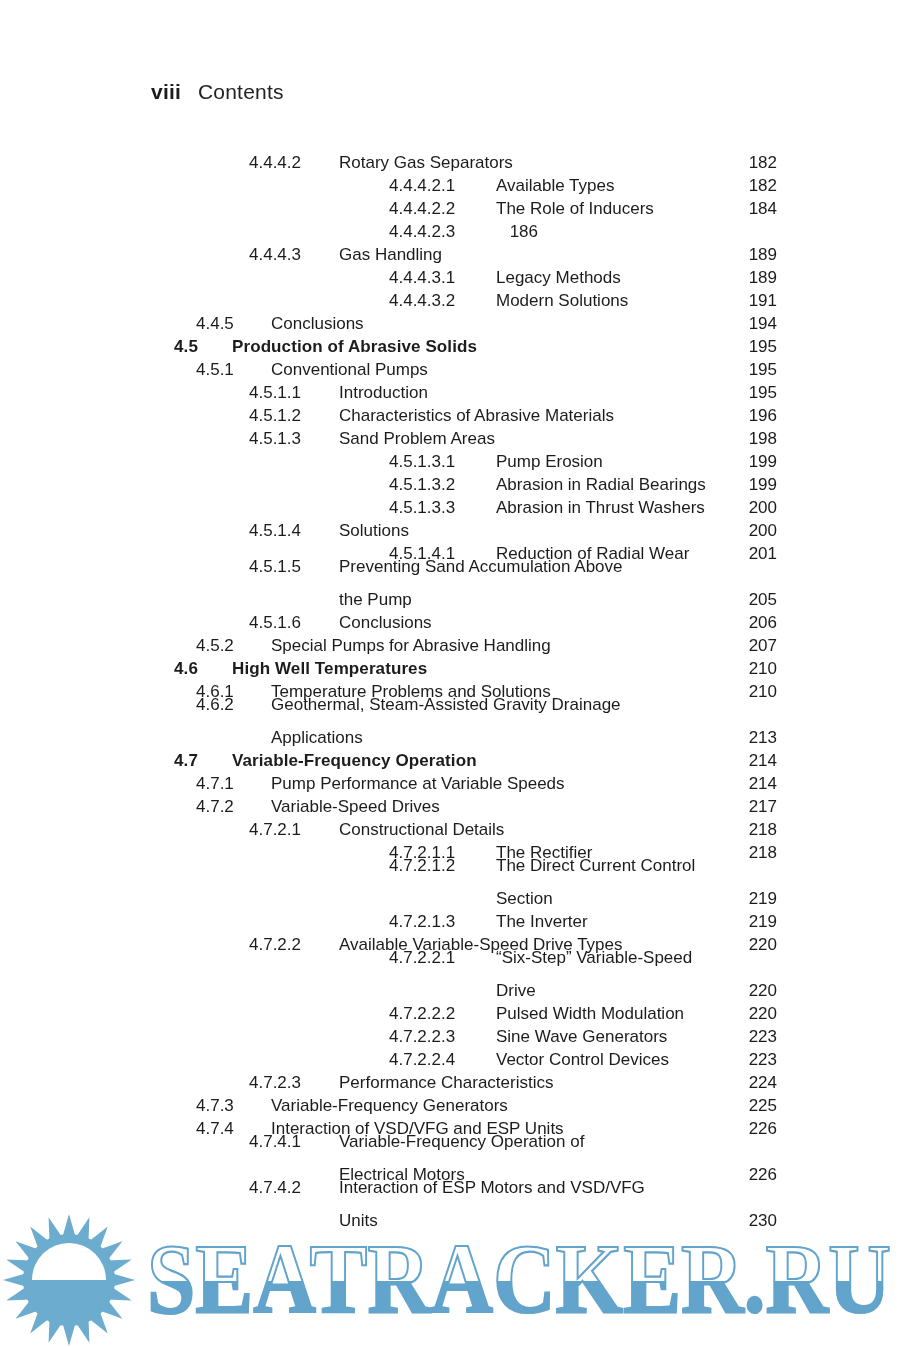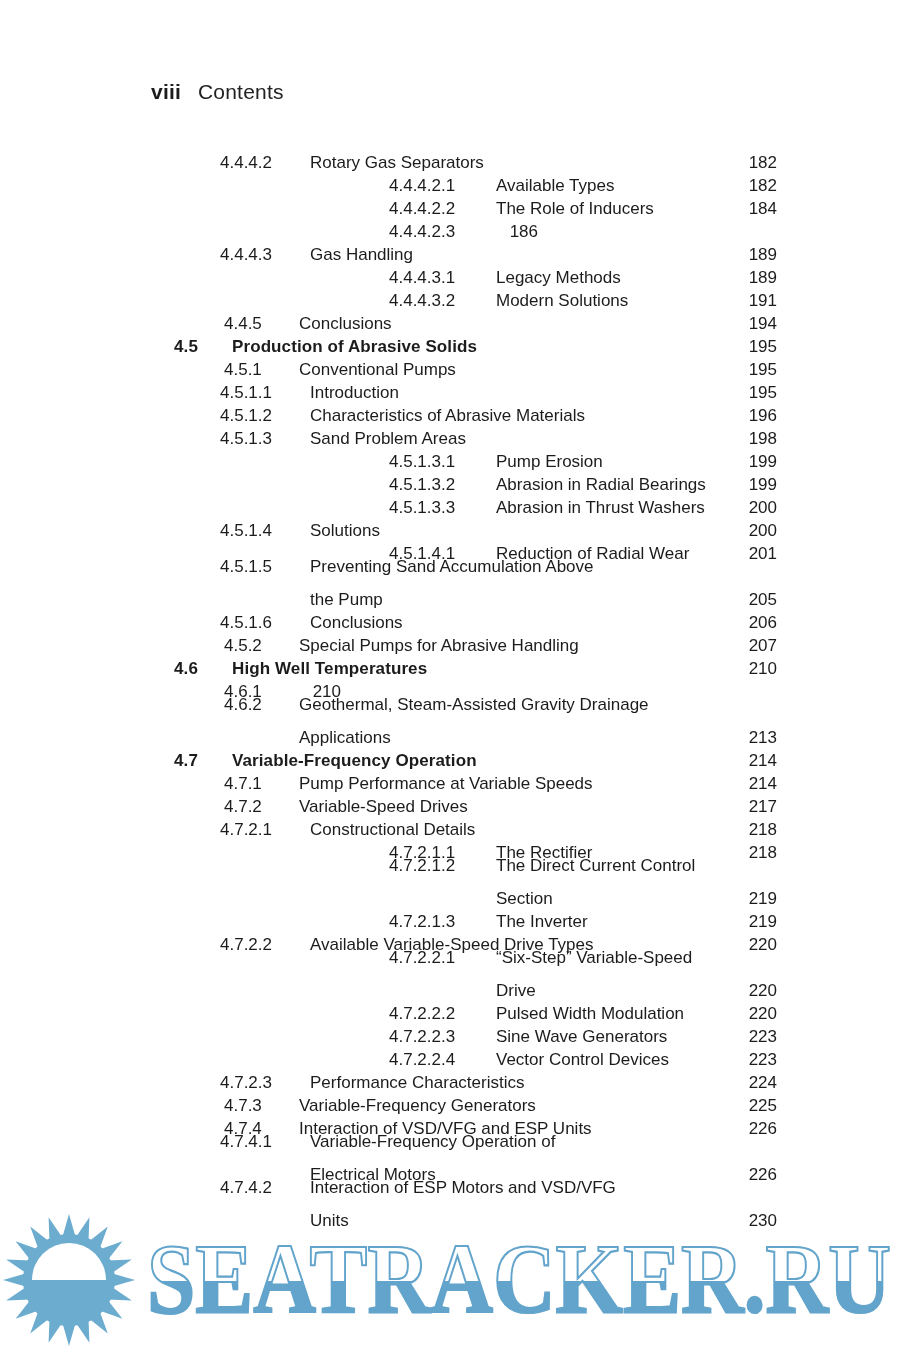--- a/index.html
+++ b/index.html
@@ -39,22 +39,22 @@
     align-items: baseline;
     height: 23px;
     line-height: 23px;
     white-space: nowrap;
   }
   .row .num   { flex: 0 0 auto; }
   .row .label { flex: 1 1 auto; overflow: visible; }
   .row .page  { flex: 0 0 42px; text-align: right; font-weight: normal; margin-top: 10px; }
 
   .lvl1 .num { margin-left: 8px;   width: 58px;  }
-  .lvl2 .num { margin-left: 58px;  width: 75px;  }
-  .lvl3 .num { margin-left: 54px; width: 90px;  }
+  .lvl2 .num { margin-left: 30px;  width: 75px;  }
+  .lvl3 .num { margin-left: 83px; width: 90px;  }
   .lvl4 .num { margin-left: 223px; width: 107px; }
 
   .bold .num, .bold .label { font-weight: bold; letter-spacing: 0.1px; }
 
   
   .watermark {
     position: absolute;
     left: 0; top: 1208px;
     width: 833px; height: 139px;
     pointer-events: none;
@@ -183,20 +183,21 @@
     <span class="label">Special Pumps for Abrasive Handling</span>
     <span class="page">207</span>
   </div>
     <div class="row lvl1 bold">
     <span class="num">4.6</span>
     <span class="label">High Well Temperatures</span>
     <span class="page">210</span>
   </div>
     <div class="row lvl2">
     <span class="num">4.6.1</span>
+    <span class="label">Temperature Problems and Solutions</span>
     <span class="page">210</span>
   </div>
     <div class="row lvl2">
     <span class="num">4.6.2</span>
     <span class="label">Geothermal, Steam-Assisted Gravity Drainage</span>
     <span class="page"></span>
   </div>
     <div class="row lvl2">
     <span class="num"></span>
     <span class="label">Applications</span>

